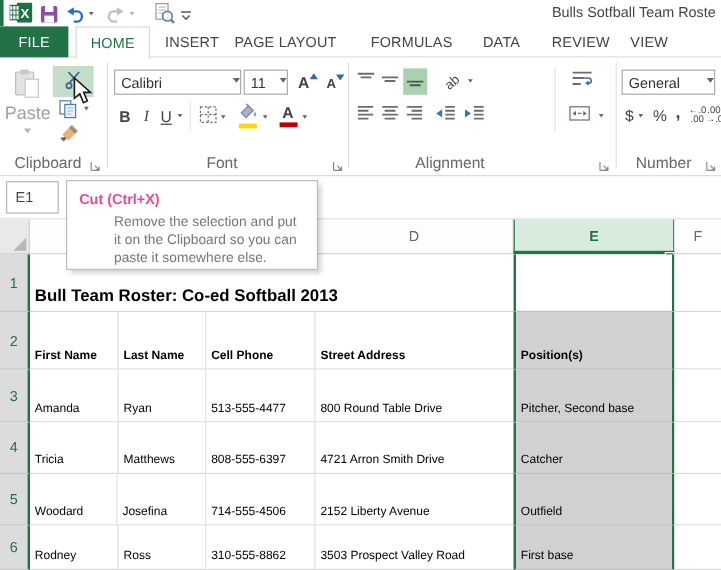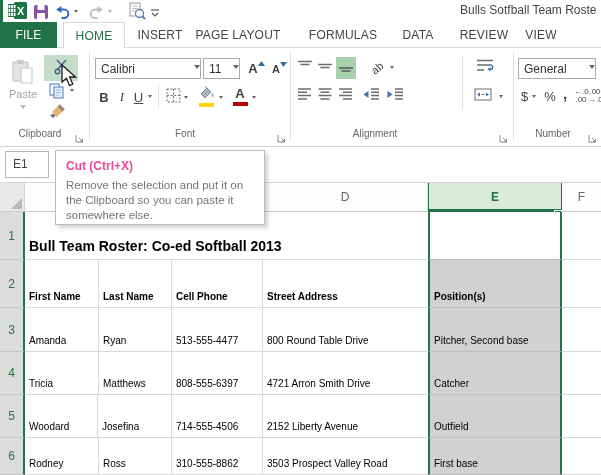--- a/index.html
+++ b/index.html
@@ -25,21 +25,21 @@
   .tab-home { left:63px; width:62px; background:#fff; color:#217346;
               border:1px solid #d9d9d9; border-bottom:none; height:27px; z-index:2; }
   .tab-insert { left:133px; width:54px; } .tab-pagelayout { left:193px; width:90px; }
   .tab-formulas { left:305px; width:76px; } .tab-data { left:397px; width:42px; }
   .tab-review { left:455px; width:58px; } .tab-view { left:520px; width:42px; }
 
   
   .ribbon { position:absolute; left:0; top:48px; width:601px; height:99px; background:#fff;
             border-bottom:1px solid #d4d4d4; }
   .gdiv { position:absolute; top:4px; width:1px; height:88px; background:#e0e0e0; }
-  .glabel { position:absolute; top:80px; height:16px; font-size:10px; color:#666; text-align:center; }
+  .glabel { position:absolute; top:80px; height:16px; font-size:13px; color:#666; text-align:center; }
   .launcher { position:absolute; top:83px; width:10px; height:10px; }
   .rbtn { position:absolute; background:transparent; border:none; padding:0; text-align:center; cursor:default; }
   .combo { position:absolute; height:21px; border:1px solid #ababab; background:#fff; font-size:12px;
            color:#333; display:flex; align-items:center; padding-left:5px; }
   .combo .fill { flex:1; }
   .hl-hover { background:#c3ddc8; }
   .hl-active { background:#a9d1ae; }
   .microtxt { font-size:8px; line-height:8px; color:#444; display:block; }
   .sepline { position:absolute; width:1px; background:#e3e3e3; }
 
@@ -71,21 +71,21 @@
   .cell-e { background:#d1d1d1; border-left:2px solid #217346; border-right:2px solid #217346;
             border-bottom:1px solid #bfbfbf; }
   .cell-e.active { background:#fff; }
   .cell-f { border-right:none; background:#fff; border-bottom:1px solid #d9d9d9; }
   .fill-handle { position:absolute; left:554px; top:27px; width:8px; height:8px; background:#217346; border:1px solid #fff; }
 
   
   .tooltip { position:absolute; left:55px; top:150px; width:210px; height:75px; background:#fff;
              border:1px solid #bcbcbc; box-shadow:3px 3px 4px rgba(0,0,0,.18); z-index:30; padding:8px 10px; }
   .tooltip .tt-title { font-size:12px; font-weight:bold; color:#ec4899; margin-bottom:5px; }
-  .tooltip .tt-body { font-size:11.5px; color:#767676; line-height:1.32; }
+  .tooltip .tt-body { font-size:11.5px; color:#767676; line-height:1.32;margin-left:29px; }
 
   .cursor { position:absolute; left:60px; top:64px; z-index:40; }
 
   .icon-A { font-size:13px; font-weight:bold; color:#404040; line-height:12px; }
   .bar { display:block; height:4px; width:15px; margin:1px auto 0; }
 </style>
 </head>
 <body>
 
 <div class="screen">
@@ -153,21 +153,21 @@
     <div class="gdiv" style="left:89px;"></div>
     <div class="gdiv" style="left:290px;"></div>
     <div class="gdiv" style="left:513px;"></div>
 
     <button class="rbtn" style="left:4px;top:6px;width:38px;height:66px;">
       <svg width="22" height="26" viewBox="0 0 22 26">
         <rect x="1" y="3" width="15" height="19" rx="1" fill="#e3e3e3" stroke="#bdbdbd"></rect>
         <rect x="5" y="1" width="7" height="4" rx="1" fill="#c9c9c9"></rect>
         <rect x="9" y="9" width="11" height="15" fill="#fff" stroke="#c6c6c6"></rect>
       </svg>
-      <span style="display:block;font-size:11px;color:#a2a2a2;">Paste</span>
+      <span style="display:block;font-size:15px;color:#a2a2a2;">Paste</span>
       <span class="dd" style="border-top-color:#b5b5b5;"></span>
     </button>
     <button class="rbtn hl-hover" style="left:44px;top:7px;width:34px;height:26px;">
       <svg width="17" height="16" viewBox="0 0 17 16">
         <path d="M4 1 L12.5 10.5 M13 1 L4.5 10.5" stroke="#44618c" stroke-width="1.5" fill="none"></path>
         <circle cx="4.5" cy="12.5" r="2.2" fill="none" stroke="#44618c" stroke-width="1.4"></circle>
         <circle cx="12.5" cy="12.5" r="2.2" fill="none" stroke="#44618c" stroke-width="1.4"></circle>
       </svg>
     </button>
     <button class="rbtn" style="left:46px;top:35px;width:22px;height:18px;">

